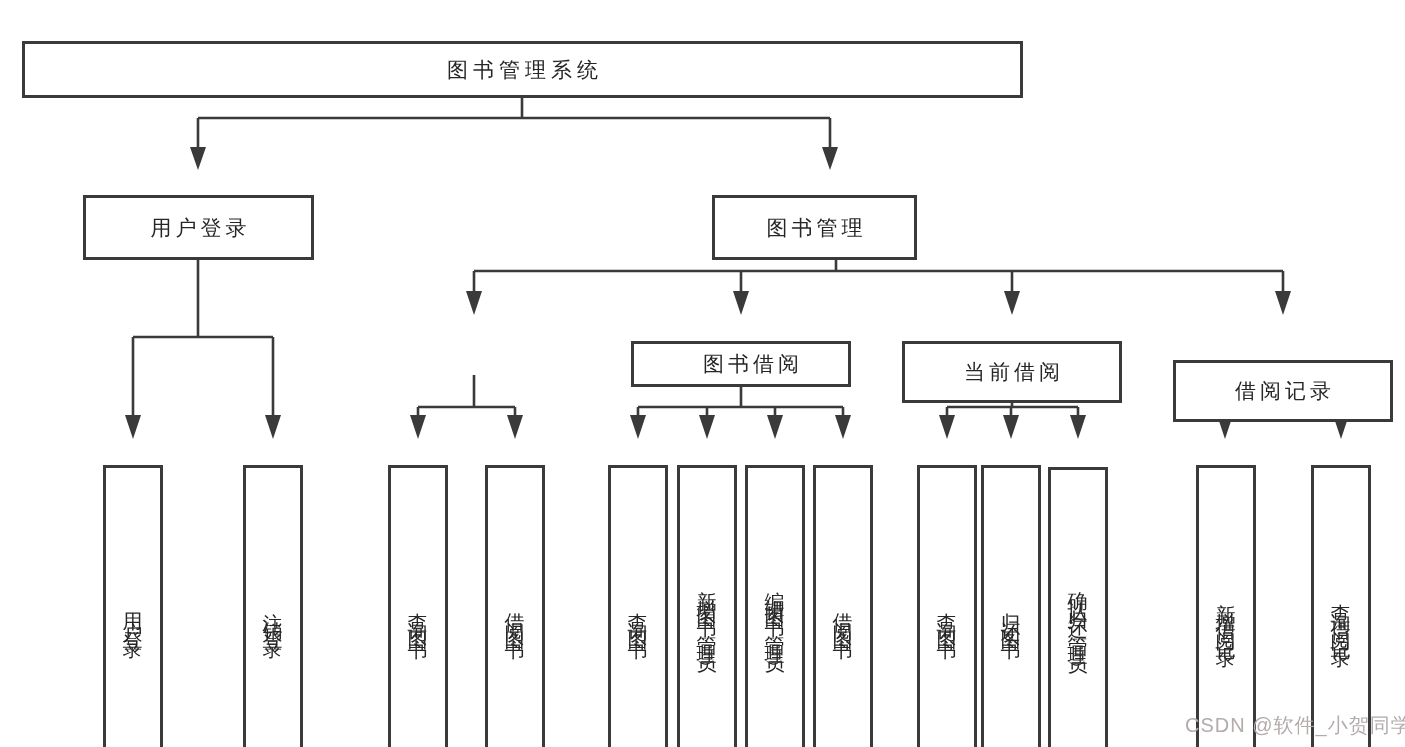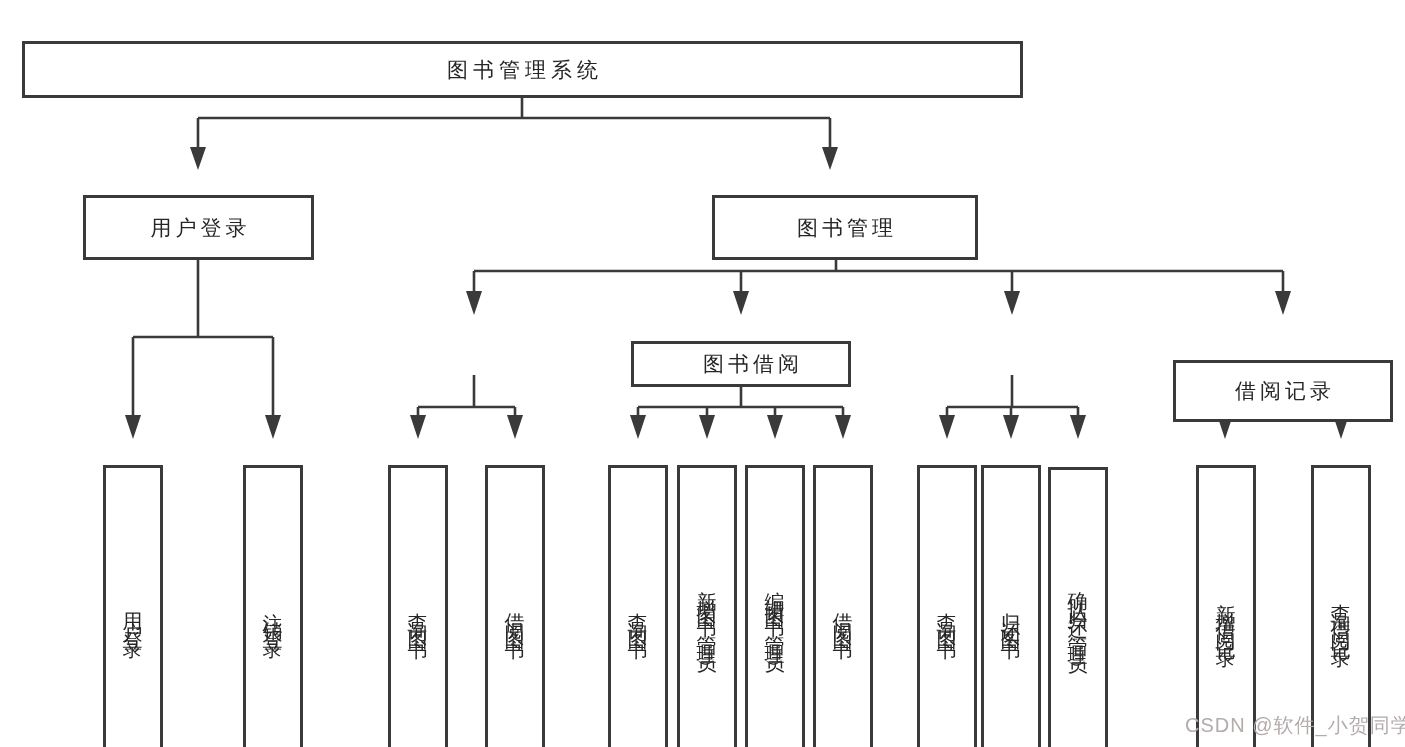--- a/index.html
+++ b/index.html
@@ -107,26 +107,29 @@
     <polygon points="1333,415 1349,415 1341,439"></polygon>
   </svg>
 
   <div class="node" style="left:22px;top:13px;width:1001px;height:57px;">
     <span class="h-label root-label">图书管理系统</span>
   </div>
 
   <div class="node" style="left:83px;top:167px;width:231px;height:65px;">
     <span class="h-label">用户登录</span>
   </div>
-  <div class="node" style="left:712px;top:167px;width:266px;height:65px;">
+  <div class="node" style="left:712px;top:167px;width:205px;height:65px;">
     <span class="h-label">图书管理</span>
   </div>
 
   <div class="node" style="left:631px;top:313px;width:220px;height:46px;padding-left:20px;">
     <span class="h-label">图书借阅</span>
+  </div>
+  <div class="node" style="left:902px;top:313px;width:220px;height:62px;">
+    <span class="h-label">当前借阅</span>
   </div>
   <div class="node" style="left:1173px;top:332px;width:220px;height:62px;">
     <span class="h-label">借阅记录</span>
   </div>
 
   <div class="node" style="left:103px;top:437px;width:60px;height:300px;">
     <span class="v-label">用户登录</span>
   </div>
   <div class="node" style="left:243px;top:437px;width:60px;height:300px;">
     <span class="v-label">注销登录</span>

